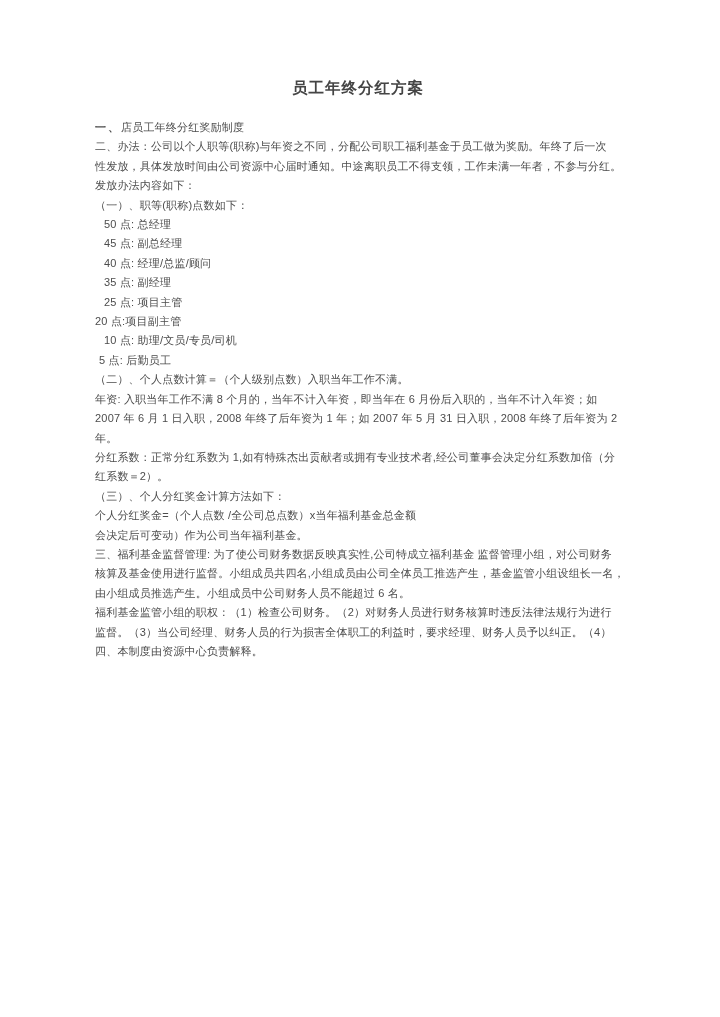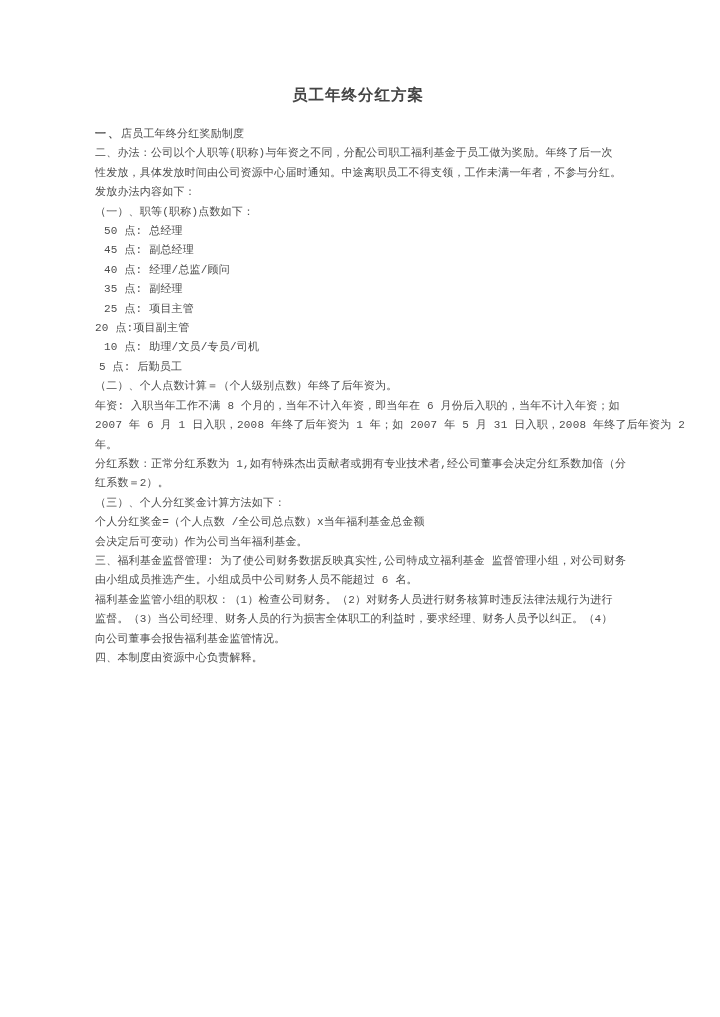--- a/index.html
+++ b/index.html
@@ -12,23 +12,22 @@
     width: 720px;
     height: 1017px;
     background: #ffffff;
     overflow: hidden;
     font-family: "Liberation Sans", sans-serif;
     color: #4c4c4c;
   }
   .doc-body {
     position: absolute;
     left: 95px;
-    top: 85px;
+    top: 78px;
     width: 526px;
-    font-family: Liberation Mono, monospace;
   }
   .doc-title {
     margin: 0 0 19px 0;
     font-size: 15.5px;
     font-weight: bold;
     letter-spacing: 1px;
     text-align: center;
     color: #454545;
   }
   .line {
@@ -58,29 +57,29 @@
 
     <div class="line ind-a">50 点: 总经理</div>
     <div class="line ind-a">45 点: 副总经理</div>
     <div class="line ind-a">40 点: 经理/总监/顾问</div>
     <div class="line ind-a">35 点: 副经理</div>
     <div class="line ind-a">25 点: 项目主管</div>
     <div class="line ind-b">20 点:项目副主管</div>
     <div class="line ind-a">10 点: 助理/文员/专员/司机</div>
     <div class="line ind-c">5 点: 后勤员工</div>
 
-    <div class="line">（二）、个人点数计算＝（个人级别点数）年终了后年资为。</div>
+    <div class="line">（二）、个人点数计算＝（个人级别点数）入职当年工作不满。</div>
     <div class="line">年资: 入职当年工作不满 8 个月的，当年不计入年资，即当年在 6 月份后入职的，当年不计入年资；如</div>
     <div class="line">2007 年 6 月 1 日入职，2008 年终了后年资为 1 年；如 2007 年 5 月 31 日入职，2008 年终了后年资为 2</div>
     <div class="line">年。</div>
     <div class="line">分红系数：正常分红系数为 1,如有特殊杰出贡献者或拥有专业技术者,经公司董事会决定分红系数加倍（分</div>
     <div class="line">红系数＝2）。</div>
     <div class="line">（三）、个人分红奖金计算方法如下：</div>
     <div class="line">个人分红奖金=（个人点数 /全公司总点数）x当年福利基金总金额</div>
     <div class="line">会决定后可变动）作为公司当年福利基金。</div>
     <div class="line">三、福利基金监督管理: 为了使公司财务数据反映真实性,公司特成立福利基金 监督管理小组，对公司财务</div>
+    <div class="line">核算及基金使用进行监督。小组成员共四名,小组成员由公司全体员工推选产生，基金监管小组设组长一名，</div>
     <div class="line">由小组成员推选产生。小组成员中公司财务人员不能超过 6 名。</div>
     <div class="line">福利基金监管小组的职权：（1）检查公司财务。（2）对财务人员进行财务核算时违反法律法规行为进行</div>
     <div class="line">监督。（3）当公司经理、财务人员的行为损害全体职工的利益时，要求经理、财务人员予以纠正。（4）</div>
-    <div class="line">向公司董事会报告福利基金监管情况。</div>
     <div class="line">四、本制度由资源中心负责解释。</div>
   </div>
 </div>
 
 </body></html>

